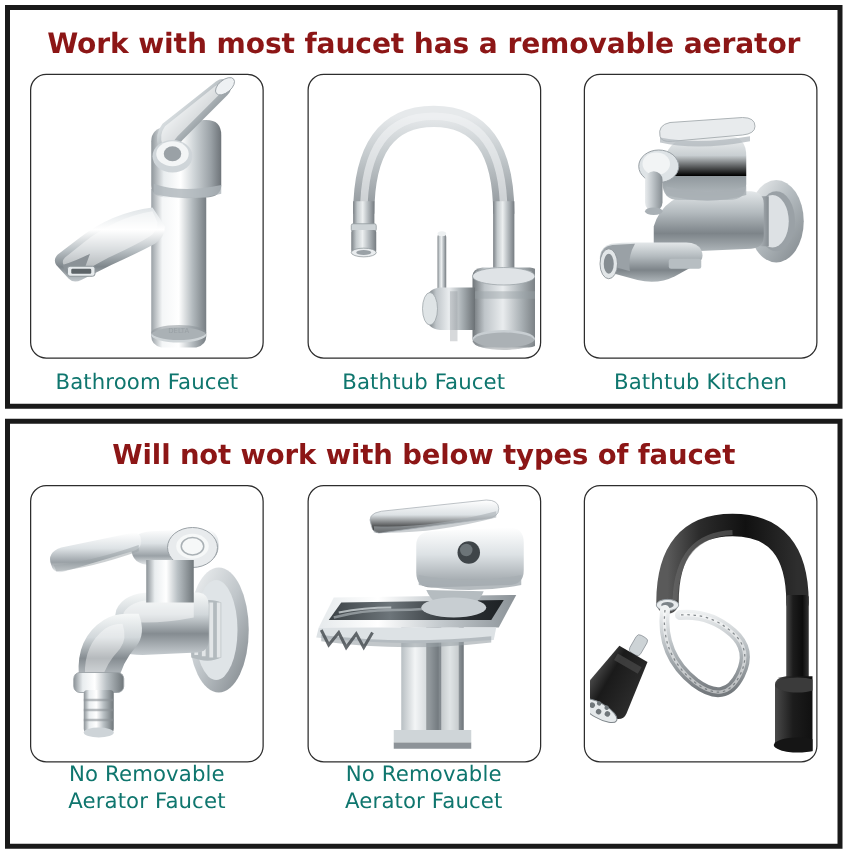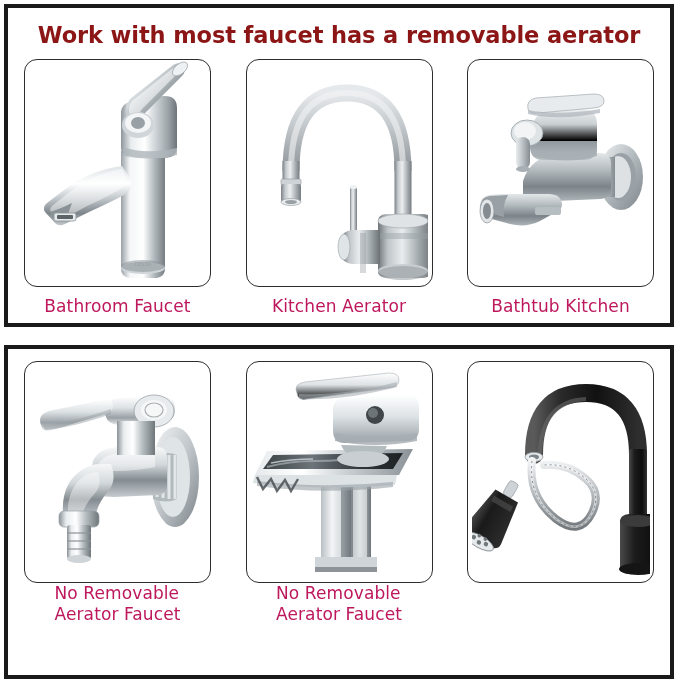--- a/index.html
+++ b/index.html
@@ -12,21 +12,21 @@
   }
 
   #page {
     position: relative;
     width: 679px;
     height: 683px;
     background: #ffffff;
     display: flex;
     flex-direction: column;
     padding: 4px 5px 4px 4px;
-    gap: 18px;
+    gap: 8px;
   }
 
   .section {
     border: 4px solid #1a1a1a;
     background: #ffffff;
     display: flex;
     flex-direction: column;
     align-items: center;
     overflow: hidden;
   }
@@ -75,21 +75,22 @@
     overflow: hidden;
     position: relative;
   }
   .section--bottom .card { height: 222px; }
 
   .card svg { display: block; }
 
   .caption {
     margin-top: 9px;
     font-size: 17px;
-    color: #be185d;
+    color: #0f766e;
+    text-align: center;
     line-height: 1.22;
     letter-spacing: 0.1px;
     white-space: pre-line;
   }
   .section--bottom .caption { margin-top: 0; }
 </style>
 </head>
 <body>
 
 <div id="page">
@@ -208,21 +209,21 @@
 
             <rect x="100" y="125" width="7" height="58" rx="3.5" fill="url(#kfPipe)"></rect>
             <ellipse cx="103.5" cy="126" rx="3.5" ry="2" fill="#eef1f2"></ellipse>
 
             <path d="M92 178 q0 -8 10 -9 h28 v34 h-28 q-10 -1 -10 -9 z" fill="url(#kfBase)"></path>
             <ellipse cx="94" cy="186" rx="6" ry="13" fill="#dfe4e6" stroke="#9aa1a6" stroke-width="0.6"></ellipse>
             <path d="M110 172 h6 v40 h-6 z" fill="#8d9398" opacity="0.35"></path>
           </svg>
           </span>
         </div>
-        <div class="caption">Kitchen Aerator</div>
+        <div class="caption">Bathtub Faucet</div>
       </div>
 
       <div class="card-col">
         <div class="card">
           <span>
           <svg width="180" height="224" viewBox="0 0 180 224">
             <defs>
               <linearGradient id="tbBody" x1="0" y1="0" x2="0" y2="1">
                 <stop offset="0" stop-color="#eef0f1"></stop>
                 <stop offset="0.3" stop-color="#c9cfd2"></stop>
@@ -277,20 +278,21 @@
           </svg>
           </span>
         </div>
         <div class="caption">Bathtub Kitchen</div>
       </div>
 
     </div>
   </div>
 
   <div class="section section--bottom">
+    <div class="section-heading">Will not work with below types of faucet</div>
 
     <div class="card-row">
 
       <div class="card-col">
         <div class="card">
           <span>
           <svg width="182" height="218" viewBox="0 0 182 218">
             <defs>
               <linearGradient id="bcBody" x1="0" y1="0" x2="1" y2="0">
                 <stop offset="0" stop-color="#8b9297"></stop>

